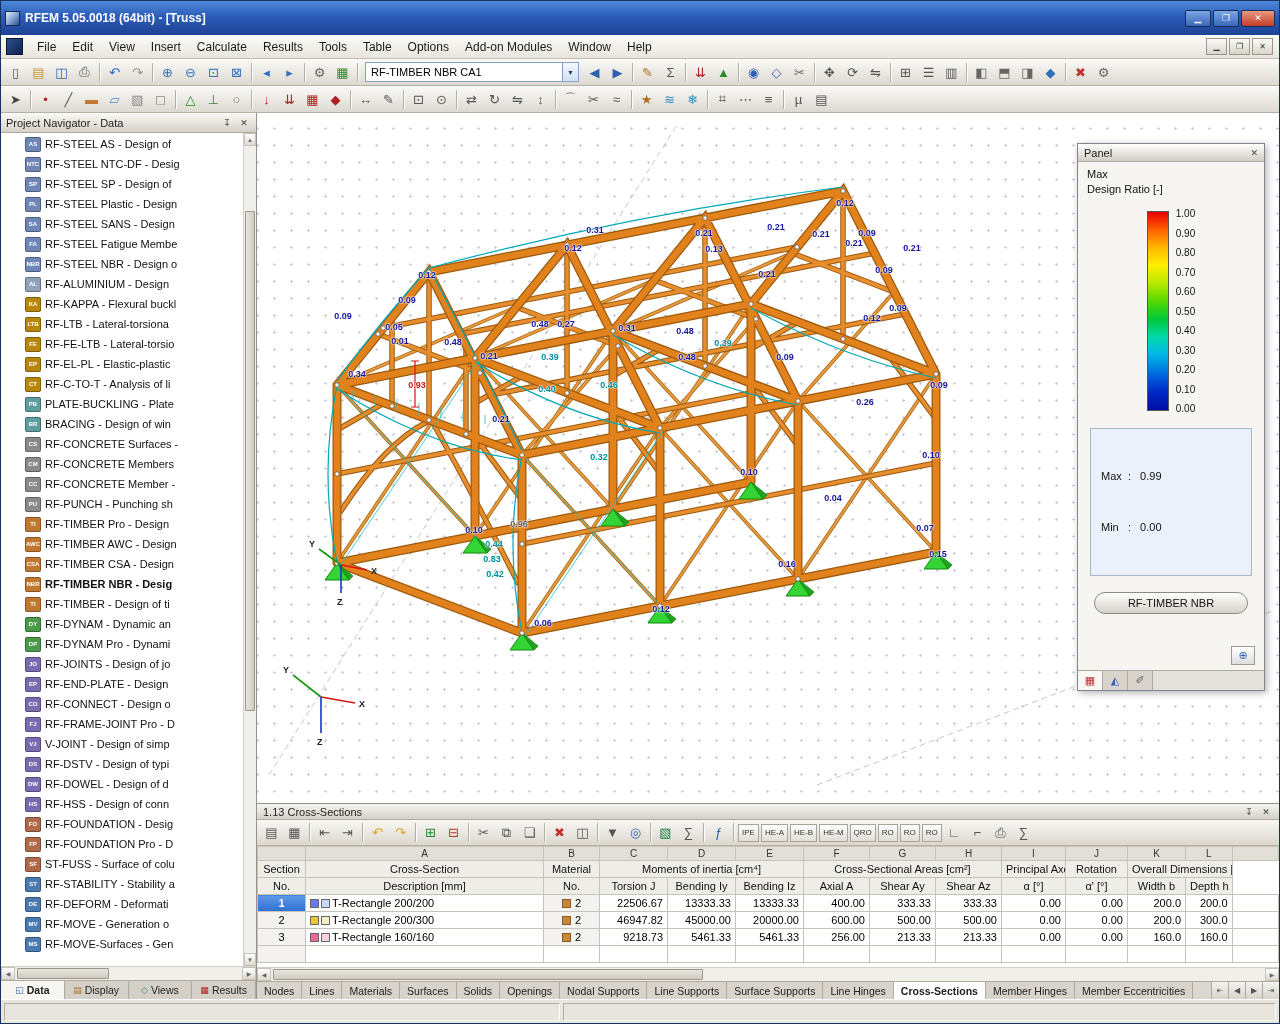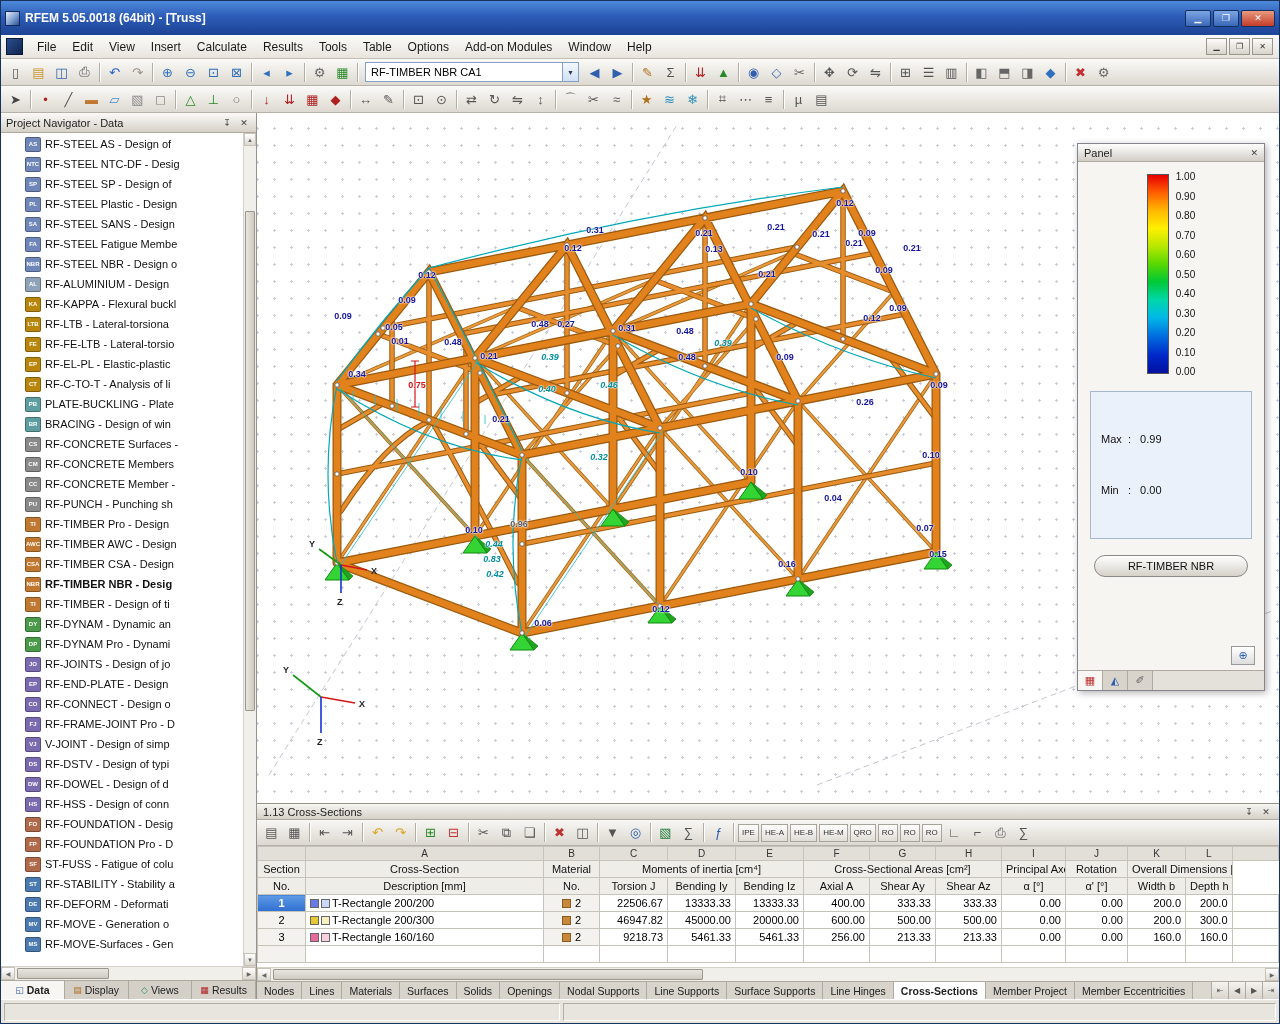--- a/index.html
+++ b/index.html
@@ -55,21 +55,21 @@
   .nav-tab{flex:1;display:flex;align-items:center;justify-content:center;font-size:10.5px;gap:3px;border-right:1px solid #aeaaa0;background:#d4d0c8;color:#222;}
   .nav-tab.act{background:#f7f6f2;font-weight:bold;}
   .nav-tab-ico{font-size:9px;}
 
   
   .right-col{flex:1;display:flex;flex-direction:column;overflow:hidden;}
   .mainview{position:relative;flex:1;background:#fff;background-image:radial-gradient(#ccccd8 1px,transparent 1.2px);background-size:17px 17px;background-position:9px 7px;overflow:hidden;}
   .mainview svg{position:absolute;left:0;top:0;}
   .vlabels{position:absolute;left:0;top:0;right:0;bottom:0;pointer-events:none;}
   .vlabel{position:absolute;transform:translate(-50%,-50%);font-size:9px;font-weight:bold;color:#16169c;text-shadow:0 0 2px #fff,0 0 2px #fff,0 0 1px #fff;}
-  .vlabel.t{color:#008f9f;font-style:italic;}
+  .vlabel.t{color:#008f9f;}
   .vlabel.r{color:#d41616;}
   .vlabel.g{color:#5a5a66;}
 
   
   .edge-main{stroke:#9c5a0e;stroke-width:9;stroke-linecap:round;fill:none;}
   .face-main{stroke:#e2821c;stroke-width:6.5;stroke-linecap:round;fill:none;}
   .edge-sec{stroke:#9c5a0e;stroke-width:5.5;stroke-linecap:round;fill:none;}
   .face-sec{stroke:#e68d2e;stroke-width:3.5;stroke-linecap:round;fill:none;}
   .edge-thin{stroke:#a86812;stroke-width:3.6;stroke-linecap:round;fill:none;}
   .face-thin{stroke:#e89a40;stroke-width:2;stroke-linecap:round;fill:none;}
@@ -428,21 +428,21 @@
             <div class="nav-item">
               <span class="nav-ico" style="background: rgb(176, 106, 74);">FO</span>
               <span class="nav-label">RF-FOUNDATION - Desig</span>
             </div>
             <div class="nav-item">
               <span class="nav-ico" style="background: rgb(176, 106, 74);">FP</span>
               <span class="nav-label">RF-FOUNDATION Pro - D</span>
             </div>
             <div class="nav-item">
               <span class="nav-ico" style="background: rgb(176, 106, 74);">SF</span>
-              <span class="nav-label">ST-FUSS - Fatigue of colu</span>
+              <span class="nav-label">ST-FUSS - Surface of colu</span>
             </div>
             <div class="nav-item">
               <span class="nav-ico" style="background: rgb(74, 122, 176);">ST</span>
               <span class="nav-label">RF-STABILITY - Stability a</span>
             </div>
             <div class="nav-item">
               <span class="nav-ico" style="background: rgb(74, 122, 176);">DE</span>
               <span class="nav-label">RF-DEFORM - Deformati</span>
             </div>
             <div class="nav-item">
@@ -607,21 +607,21 @@
             <text class="ax-label" x="114" y="461">X</text>
             <text class="ax-label" x="80" y="492">Z</text>
           </g>
         </svg>
 
         <div class="vlabels" id="vlabels">
             <span class="vlabel n" style="left: 170px; top: 162px;">0.12</span>
             <span class="vlabel n" style="left: 150px; top: 187px;">0.09</span>
             <span class="vlabel n" style="left: 137px; top: 214px;">0.05</span>
             <span class="vlabel n" style="left: 143px; top: 228px;">0.01</span>
-            <span class="vlabel r" style="left: 160px; top: 272px;">0.75</span>
+            <span class="vlabel r" style="left: 160px; top: 272px;">0.93</span>
             <span class="vlabel n" style="left: 196px; top: 229px;">0.48</span>
             <span class="vlabel n" style="left: 232px; top: 243px;">0.21</span>
             <span class="vlabel n" style="left: 283px; top: 211px;">0.48</span>
             <span class="vlabel n" style="left: 309px; top: 211px;">0.27</span>
             <span class="vlabel n" style="left: 316px; top: 135px;">0.12</span>
             <span class="vlabel n" style="left: 338px; top: 117px;">0.31</span>
             <span class="vlabel n" style="left: 447px; top: 120px;">0.21</span>
             <span class="vlabel n" style="left: 457px; top: 136px;">0.13</span>
             <span class="vlabel n" style="left: 519px; top: 114px;">0.21</span>
             <span class="vlabel n" style="left: 564px; top: 121px;">0.21</span>
@@ -659,20 +659,24 @@
             <span class="vlabel n" style="left: 244px; top: 306px;">0.21</span>
             <span class="vlabel n" style="left: 528px; top: 244px;">0.09</span>
             <span class="vlabel n" style="left: 610px; top: 120px;">0.09</span>
             <span class="vlabel n" style="left: 655px; top: 135px;">0.21</span>
           </div>
 
         <div class="panel">
           <div class="panel-title">
             <span>Panel</span>
             <span class="pclose">✕</span>
+          </div>
+          <div class="panel-sub">
+            <div>Max</div>
+            <div>Design Ratio [-]</div>
           </div>
           <div class="scale-area">
             <div class="scale-bar"></div>
             <div class="scale-vals" id="scalevals">
                 <div class="scale-val">1.00</div>
                 <div class="scale-val">0.90</div>
                 <div class="scale-val">0.80</div>
                 <div class="scale-val">0.70</div>
                 <div class="scale-val">0.60</div>
                 <div class="scale-val">0.50</div>
@@ -890,21 +894,21 @@
               <span class="cstab">Lines</span>
               <span class="cstab">Materials</span>
               <span class="cstab">Surfaces</span>
               <span class="cstab">Solids</span>
               <span class="cstab">Openings</span>
               <span class="cstab">Nodal Supports</span>
               <span class="cstab">Line Supports</span>
               <span class="cstab">Surface Supports</span>
               <span class="cstab">Line Hinges</span>
               <span class="cstab act">Cross-Sections</span>
-              <span class="cstab">Member Project</span>
+              <span class="cstab">Member Hinges</span>
               <span class="cstab">Member Eccentricities</span>
             </div>
           <div class="tab-scrolls" id="tabscrolls">
               <span class="tsc">⇤</span>
               <span class="tsc">◀</span>
               <span class="tsc">▶</span>
               <span class="tsc">⇥</span>
             </div>
         </div>
       </div>

